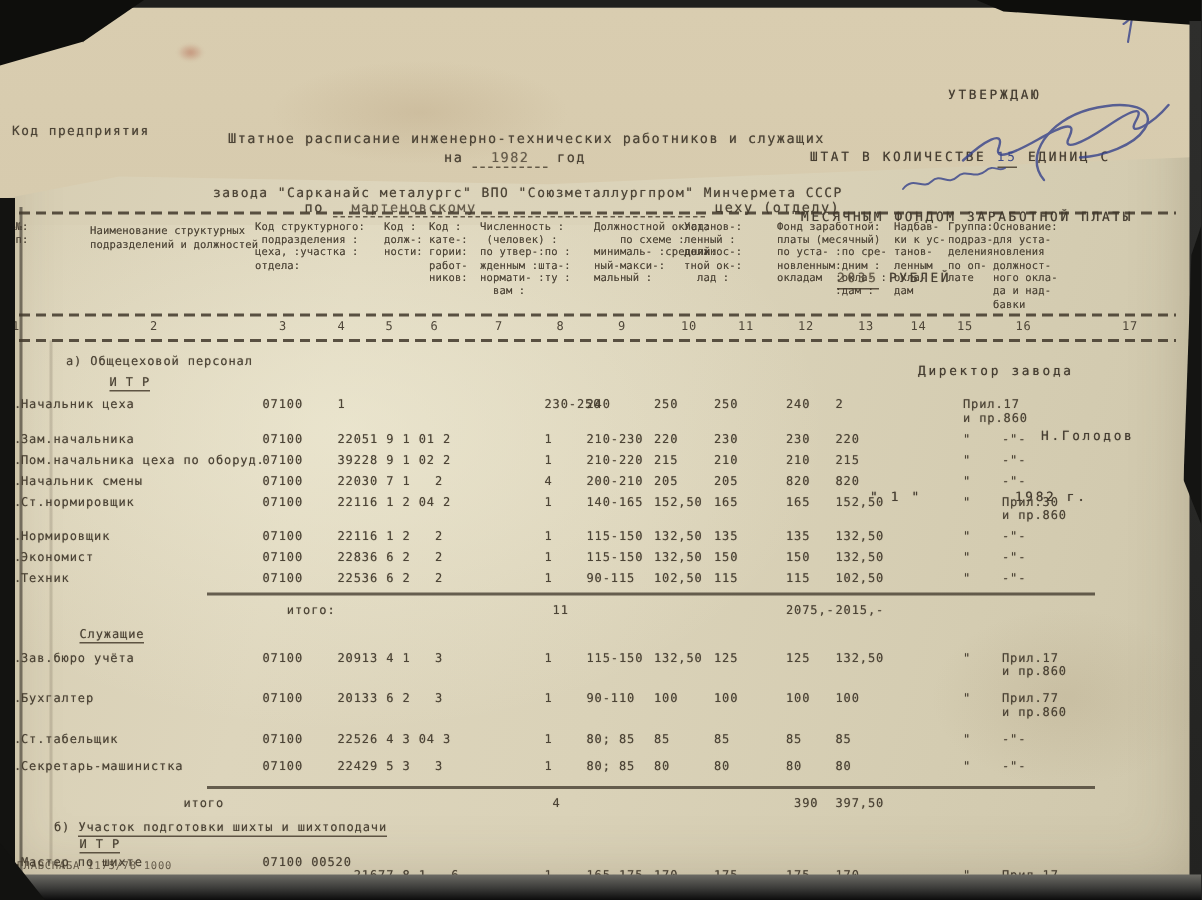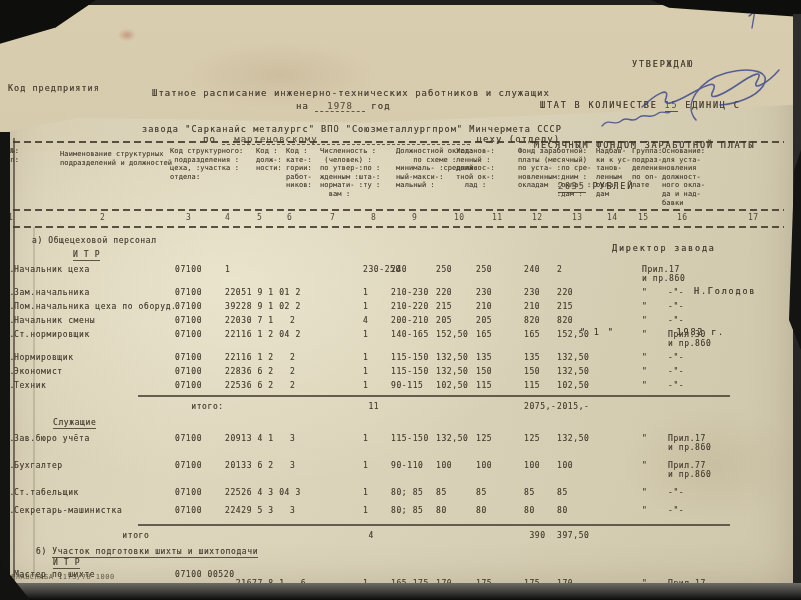--- a/index.html
+++ b/index.html
@@ -74,21 +74,21 @@
   .cn{position:absolute;top:0;font-size:8px;letter-spacing:.5px;color:rgba(70,61,48,.95);}
   .cn:nth-child(1){left:8px}.cn:nth-child(2){left:100px}.cn:nth-child(3){left:186px}
   .cn:nth-child(4){left:225px}.cn:nth-child(5){left:257px}.cn:nth-child(6){left:287px}
   .cn:nth-child(7){left:330px}.cn:nth-child(8){left:371px}.cn:nth-child(9){left:412px}
   .cn:nth-child(10){left:454px}.cn:nth-child(11){left:492px}.cn:nth-child(12){left:532px}
   .cn:nth-child(13){left:572px}.cn:nth-child(14){left:607px}.cn:nth-child(15){left:638px}
   .cn:nth-child(16){left:677px}.cn:nth-child(17){left:748px}
   
   .tbody{position:absolute;left:4px;top:228px;right:10px;font-size:8px;line-height:9px;
      color:rgba(72,63,50,.95);text-shadow:0 0 .5px rgba(72,63,50,.6);letter-spacing:.6px;}
-  .seclabel{margin:3px 0 5px 28px;white-space:pre;}
+  .seclabel{margin:3px 0 5px 40px;white-space:pre;}
   .itr-label{margin:0 0 6px 69px;}
   .sluzh-label{margin:0 0 7px 49px;}
   .secb-label{margin:0 0 2px 32px;}
   .trow{display:grid;grid-template-columns:10px 161px 50px 138px 28px 45px 40px 48px 33px 85px 26px 1fr;
      margin-bottom:5px;}
   #rows-sluzh .trow{margin-bottom:9px;}
   #rows-b .trow{margin-bottom:0;}
   .total-row .trow{margin:0 0 7px 0;}
   .cell{white-space:pre;overflow:visible;}
   .rule{height:2px;background:rgba(60,52,40,.75);margin:3px 0 5px 134px;width:592px;}
@@ -115,21 +115,21 @@
       <div class="ap1">УТВЕРЖДАЮ</div>
       <div class="ap2"><span>ШТАТ В КОЛИЧЕСТВЕ </span><span class="ink u">15</span><span> ЕДИНИЦ С</span></div>
       <div class="ap3">МЕСЯЧНЫМ ФОНДОМ ЗАРАБОТНОЙ ПЛАТЫ</div>
       <div class="ap4"><span class="u faded">2035</span><span> РУБЛЕЙ</span></div>
       <div class="ap-dir">Директор завода</div>
       <div class="ap-name">Н.Голодов</div>
       <div class="ap-date"><span>" 1 "</span><span class="date-gap"></span><span>1982 г.</span></div>
     </div>
 
     <div class="t title1">Штатное расписание инженерно-технических работников и служащих</div>
-    <div class="t title2"><span>на</span> <span class="blank-dash">1978</span><span> год</span></div>
+    <div class="t title2"><span>на</span> <span class="blank-dash">1982</span><span> год</span></div>
     <div class="t title3"><span>по</span> <span class="blank-dash wide">мартеновскому</span><span> цеху (отделу)</span></div>
     <div class="t title4">завода "Сарканайс металургс" ВПО "Союзметаллургпром" Минчермета СССР</div>
 
     <div class="thead">
       <div class="dash d1"></div>
       <div class="hc hc1">№№:
 пп:</div>
       <div class="hc hc2">Наименование структурных
 подразделений и должностей</div>
       <div class="hc hc3">Код структурного:

